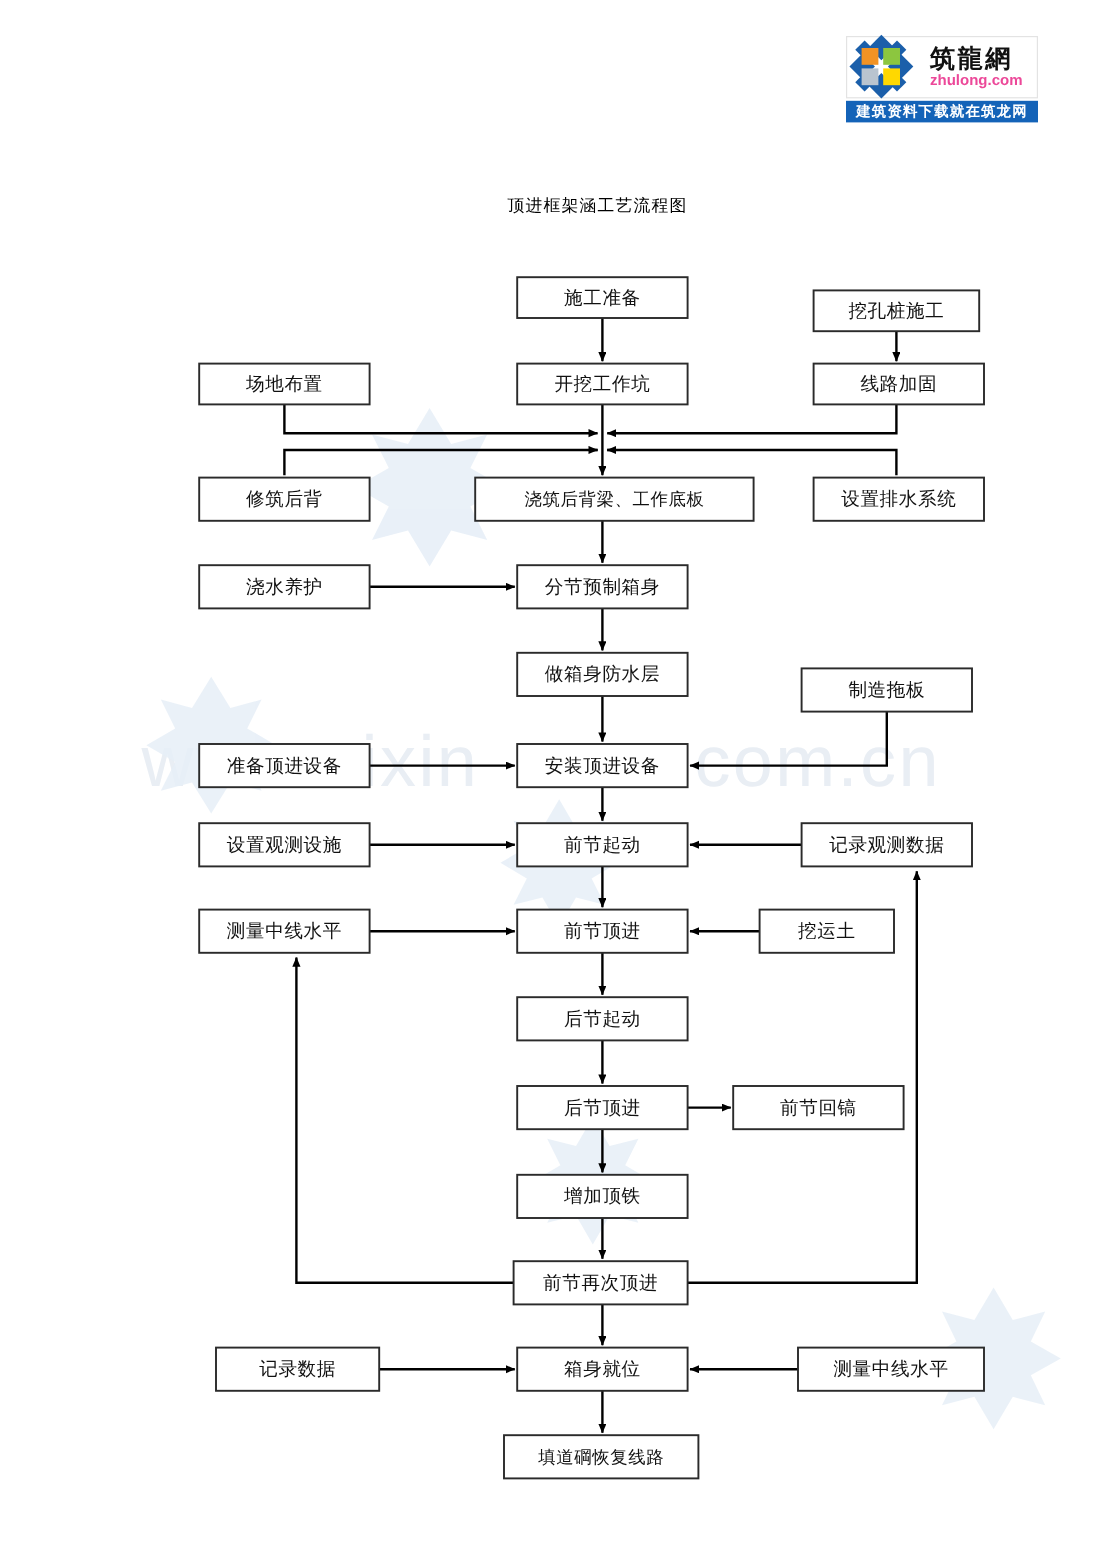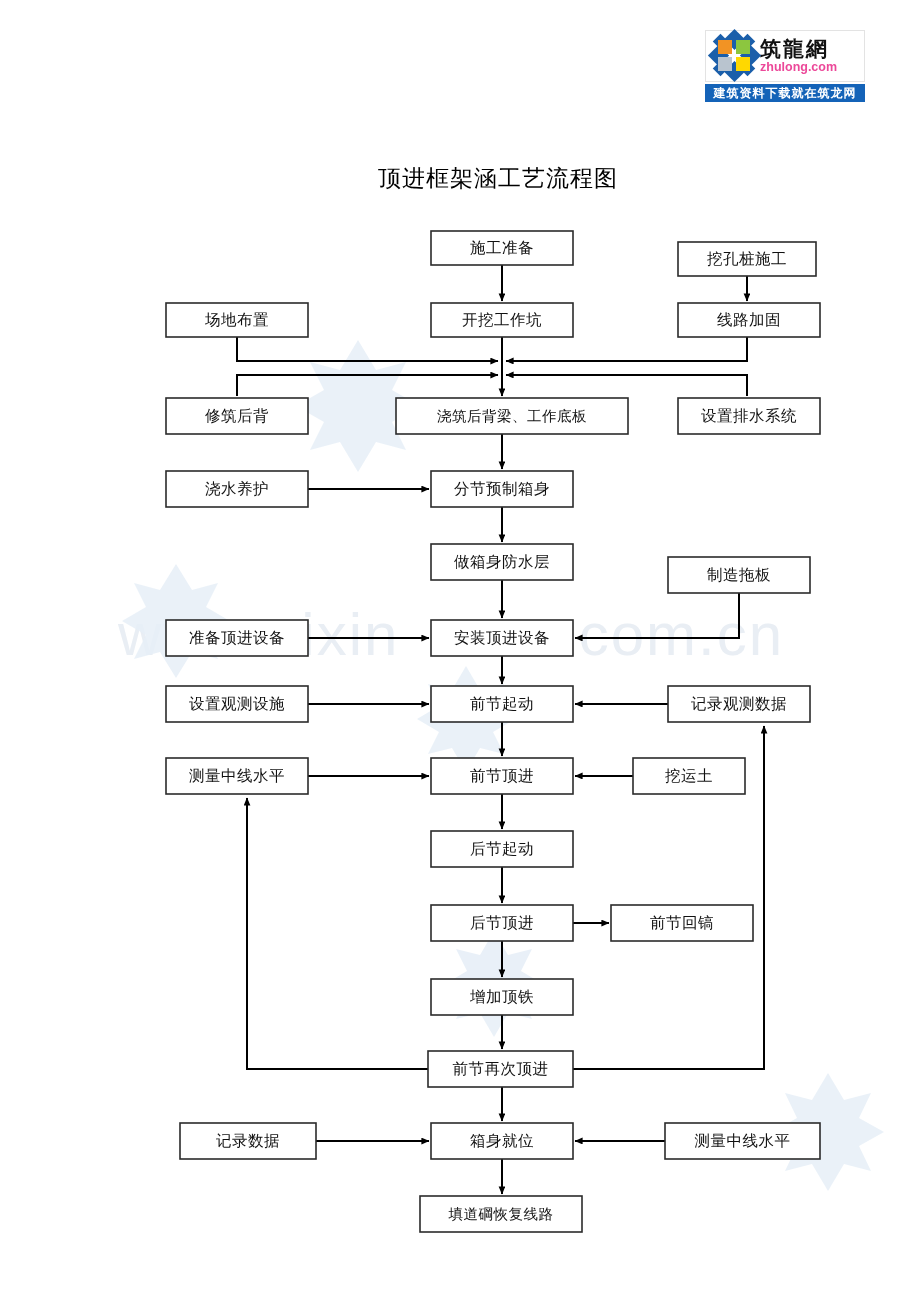--- a/index.html
+++ b/index.html
@@ -50,21 +50,21 @@
     height: 15px;
     background: #1b5faa;
     transform: rotate(45deg);
   }
   .sq {
     position: absolute;
     width: 14px;
     height: 14px;
   }
   #logo-text {
-    margin-left: 2px;
+    margin-left: 17px;
     line-height: 1;
   }
   #logo-cn {
     font-family: "DejaVu Serif", serif;
     font-size: 21px;
     font-weight: bold;
     color: #111;
     letter-spacing: 2px;
   }
   #logo-en {
@@ -91,21 +91,21 @@
   }
 
   
   #chart-title {
     position: absolute;
     left: 0;
     top: 163px;
     width: 920px;
     text-align: center;
     font-family: Liberation Sans, sans-serif;
-    font-size: 23px;
+    font-size: 14px;
     color: #000;
     letter-spacing: 1px;
   }
   #chart-title .t {
     position: relative;
     left: 38px;
   }
 
   
   #flow {

